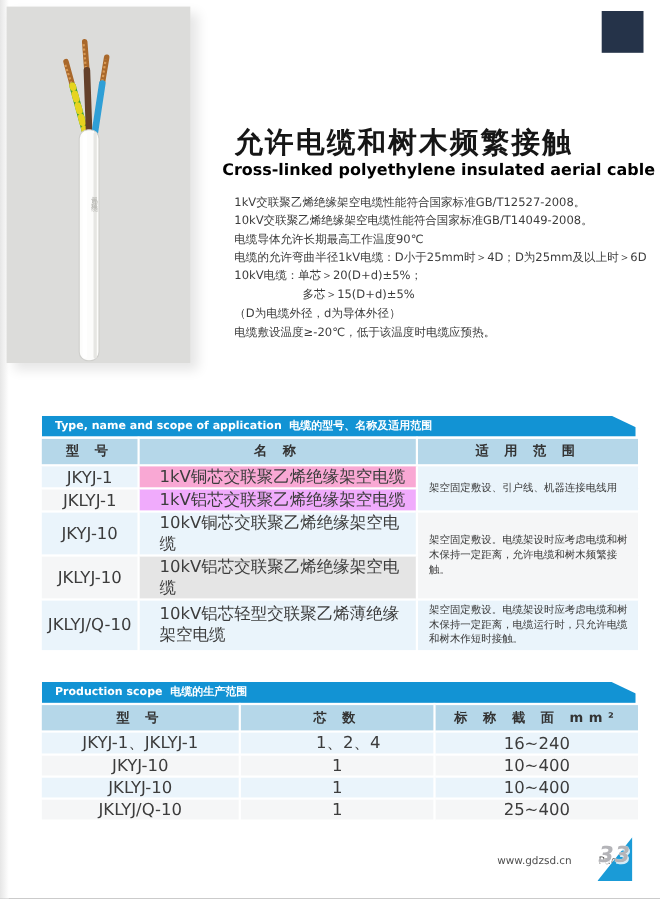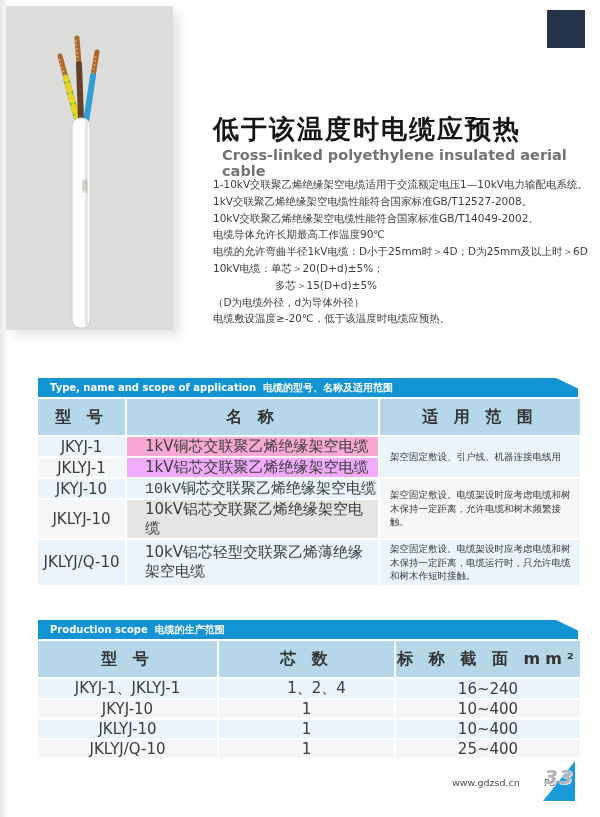--- a/index.html
+++ b/index.html
@@ -16,42 +16,42 @@
   .corner-square { position:absolute; top:10px; right:15px; width:38px; height:38px; }
 
   
   .photo {
     position:absolute; left:6px; top:6px; width:167px; height:324px;
     background:#dcdcda; box-shadow:7px 6px 10px rgba(0,0,0,0.10);
   }
 
   
   .title-cn { position:absolute; left:213px; top:112px; font-size:26px; font-weight:bold; color:#161616; letter-spacing:2px; }
-  .title-en { position:absolute; left:222px; top:147px; font-size:14.5px; font-weight:bold; color:#737373; }
+  .title-en { position:absolute; left:202px; top:147px; font-size:14.5px; font-weight:bold; color:#000000; }
 
   
   .desc { position:absolute; left:213px; top:176px; width:382px; font-size:10.5px; line-height:16.8px; color:#3c3c3c; }
   .desc .line { white-space:nowrap; }
   .desc .indent { padding-left:62px; }
 
   
   .bar {
     position:absolute; left:38px; width:540px; height:19px;
     line-height:19px; padding-left:12px; font-size:10px; font-weight:bold; color:#ffffff;
     white-space:pre; clip-path:polygon(0 0, calc(100% - 22px) 0, 100% 55%, 100% 100%, 0 100%);
   }
   .bar1 { top:378px; }
   .bar2 { top:620px; }
 
   
   table { position:absolute; left:36px; width:544px; border-collapse:collapse; table-layout:fixed; }
   .t1 { top:397px; }
   .t2 { top:639px; }
   th, td { border:2px solid #ffffff; font-weight:normal; }
-  th { height:38px; font-size:16px; font-weight:bold; color:#333; letter-spacing:5px; text-align:center; }
+  th { height:25px; font-size:12px; font-weight:bold; color:#333; letter-spacing:5px; text-align:center; }
   td { height:20px; font-size:15px; color:#3c3c3c; }
   .t1 td.model { text-align:center; }
   .t1 td.name  { text-align:left; padding-left:18px; }
   .t1 td.scope { font-size:9.5px; line-height:13.5px; padding:2px 8px 2px 10px; text-align:left; vertical-align:middle; }
   .t1 tr.tall td { height:36px; }
   .t2 td { text-align:center; }
 
   
   .footer-site { position:absolute; left:452px; top:777px; font-size:9.5px; color:#4d4d4d; }
   .footer-pagelabel { position:absolute; left:544px; top:777px; font-size:9.5px; color:#4d4d4d; }
@@ -90,27 +90,26 @@
       <path d="M75,114 L73,58" stroke="#64402a" stroke-width="6" stroke-linecap="round" fill="none"></path>
       <path d="M80,116 L87,70" stroke="#2f9fd6" stroke-width="6" stroke-linecap="round" fill="none"></path>
 
       <rect x="66" y="112" width="18" height="210" rx="8" fill="#fcfcfb" stroke="#cfcfcc" stroke-width="1"></rect>
       <rect x="69" y="114" width="4" height="206" rx="2" fill="#ffffff" opacity="0.9"></rect>
       <rect x="79" y="114" width="3" height="206" rx="1.5" fill="#e6e6e3"></rect>
     </svg>
     <div class="brand-text">佩胜达线缆</div>
   </div>
 
-  <div class="title-cn">低于该温度时电缆应预热</div>
+  <div class="title-cn">允许电缆和树木频繁接触</div>
   <div class="title-en">Cross-linked polyethylene insulated aerial cable</div>
 
   <div class="desc">
-    <div class="line">1-10kV交联聚乙烯绝缘架空电缆适用于交流额定电压1—10kV电力输配电系统。</div>
     <div class="line">1kV交联聚乙烯绝缘架空电缆性能符合国家标准GB/T12527-2008。</div>
-    <div class="line">10kV交联聚乙烯绝缘架空电缆性能符合国家标准GB/T14049-2002。</div>
+    <div class="line">10kV交联聚乙烯绝缘架空电缆性能符合国家标准GB/T14049-2008。</div>
     <div class="line">电缆导体允许长期最高工作温度90℃</div>
     <div class="line">电缆的允许弯曲半径1kV电缆：D小于25mm时＞4D；D为25mm及以上时＞6D</div>
     <div class="line">10kV电缆：单芯＞20(D+d)±5%；</div>
     <div class="line indent">多芯＞15(D+d)±5%</div>
     <div class="line">（D为电缆外径，d为导体外径）</div>
     <div class="line">电缆敷设温度≥-20℃，低于该温度时电缆应预热。</div>
   </div>
 
   <div class="bar bar1" style="background: rgb(18, 147, 212);">Type, name and scope of application  电缆的型号、名称及适用范围</div>
 
@@ -130,21 +129,21 @@
       <td class="model row-blue" style="background: rgb(234, 244, 251);">JKYJ-1</td>
       <td class="name row-blue" style="background: #f9a8d4;">1kV铜芯交联聚乙烯绝缘架空电缆</td>
       <td class="scope row-blue" rowspan="2" style="background: rgb(234, 244, 251);">架空固定敷设、引户线、机器连接电线用</td>
     </tr>
     <tr>
       <td class="model row-gray" style="background: rgb(245, 246, 247);">JKLYJ-1</td>
       <td class="name row-gray" style="background: #f0abfc; margin-top: 20px;">1kV铝芯交联聚乙烯绝缘架空电缆</td>
     </tr>
     <tr>
       <td class="model row-blue" style="background: rgb(234, 244, 251);">JKYJ-10</td>
-      <td class="name row-blue" style="background: rgb(234, 244, 251); font-family: Liberation Mono, monospace;">10kV铜芯交联聚乙烯绝缘架空电缆</td>
+      <td class="name row-blue" style="background: rgb(234, 244, 251);">10kV铜芯交联聚乙烯绝缘架空电缆</td>
       <td class="scope row-gray" rowspan="2" style="background: rgb(245, 246, 247);">架空固定敷设。电缆架设时应考虑电缆和树木保持一定距离，允许电缆和树木频繁接触。</td>
     </tr>
     <tr>
       <td class="model row-gray" style="background: rgb(245, 246, 247);">JKLYJ-10</td>
       <td class="name row-gray" style="background: #e5e5e5;">10kV铝芯交联聚乙烯绝缘架空电缆</td>
     </tr>
     <tr class="tall">
       <td class="model row-blue" style="background: rgb(234, 244, 251);">JKLYJ/Q-10</td>
       <td class="name row-blue" style="background: rgb(234, 244, 251);">10kV铝芯轻型交联聚乙烯薄绝缘架空电缆</td>
       <td class="scope row-blue" style="background: rgb(234, 244, 251);">架空固定敷设。电缆架设时应考虑电缆和树木保持一定距离，电缆运行时，只允许电缆和树木作短时接触。</td>

